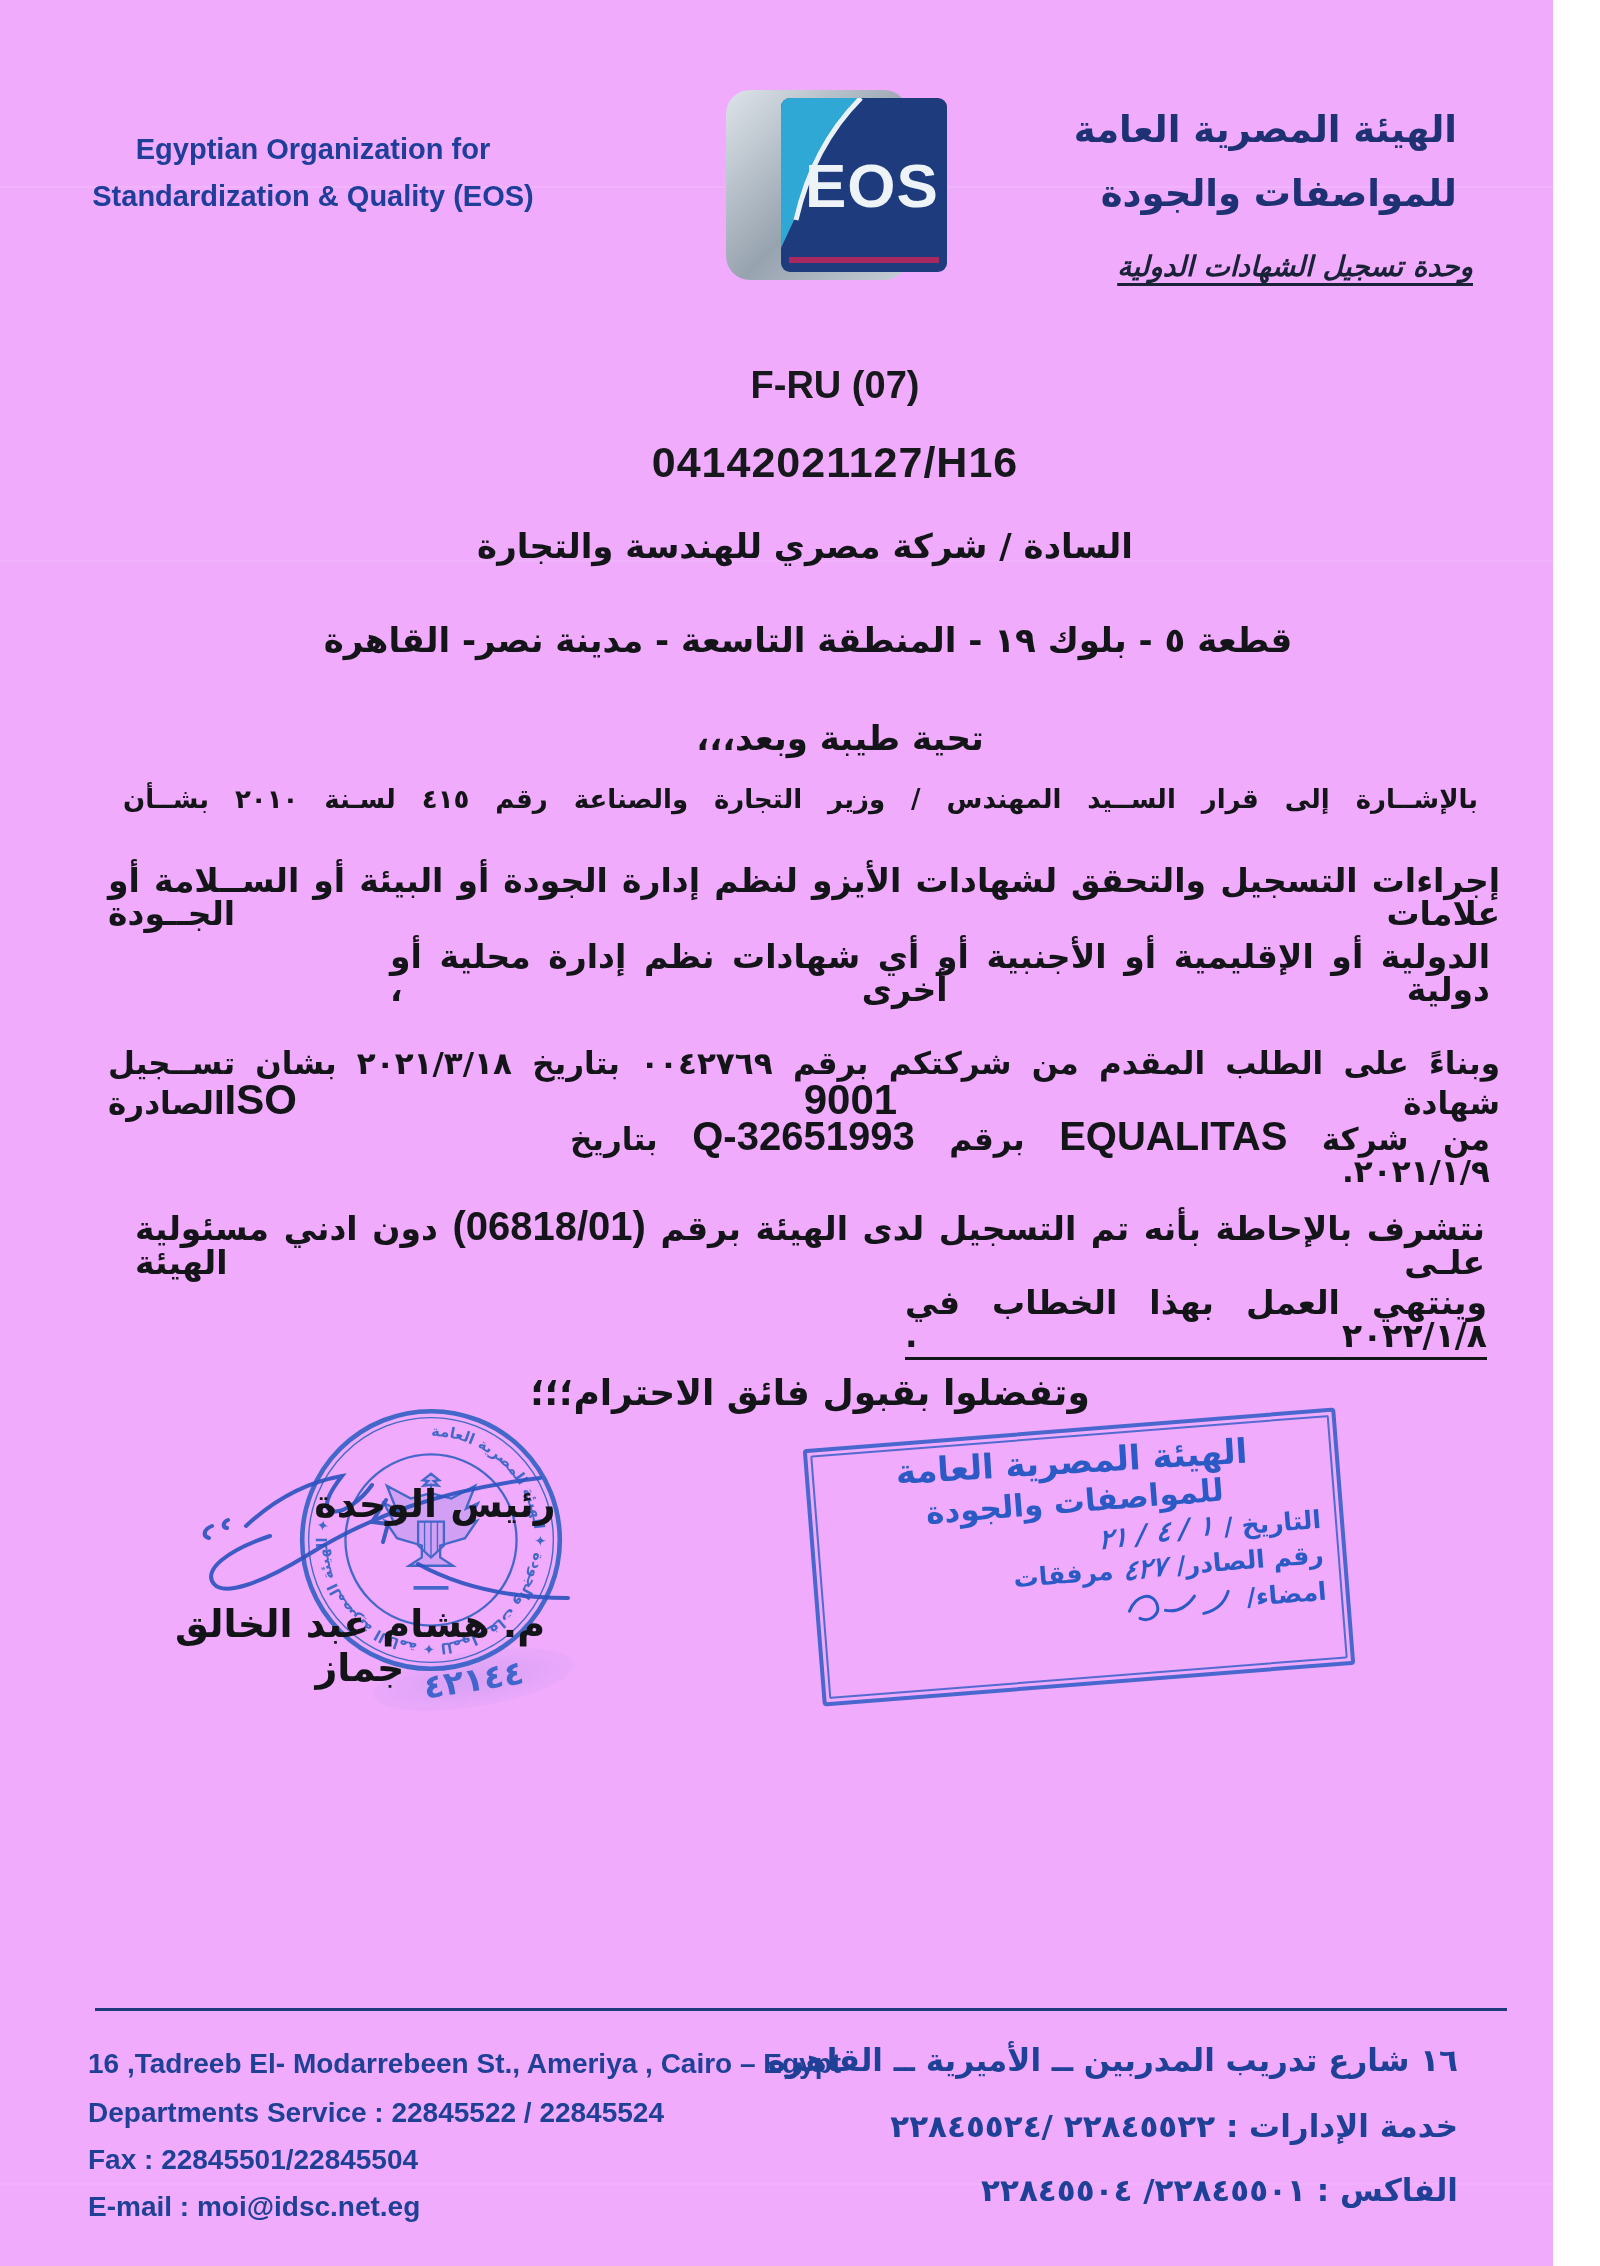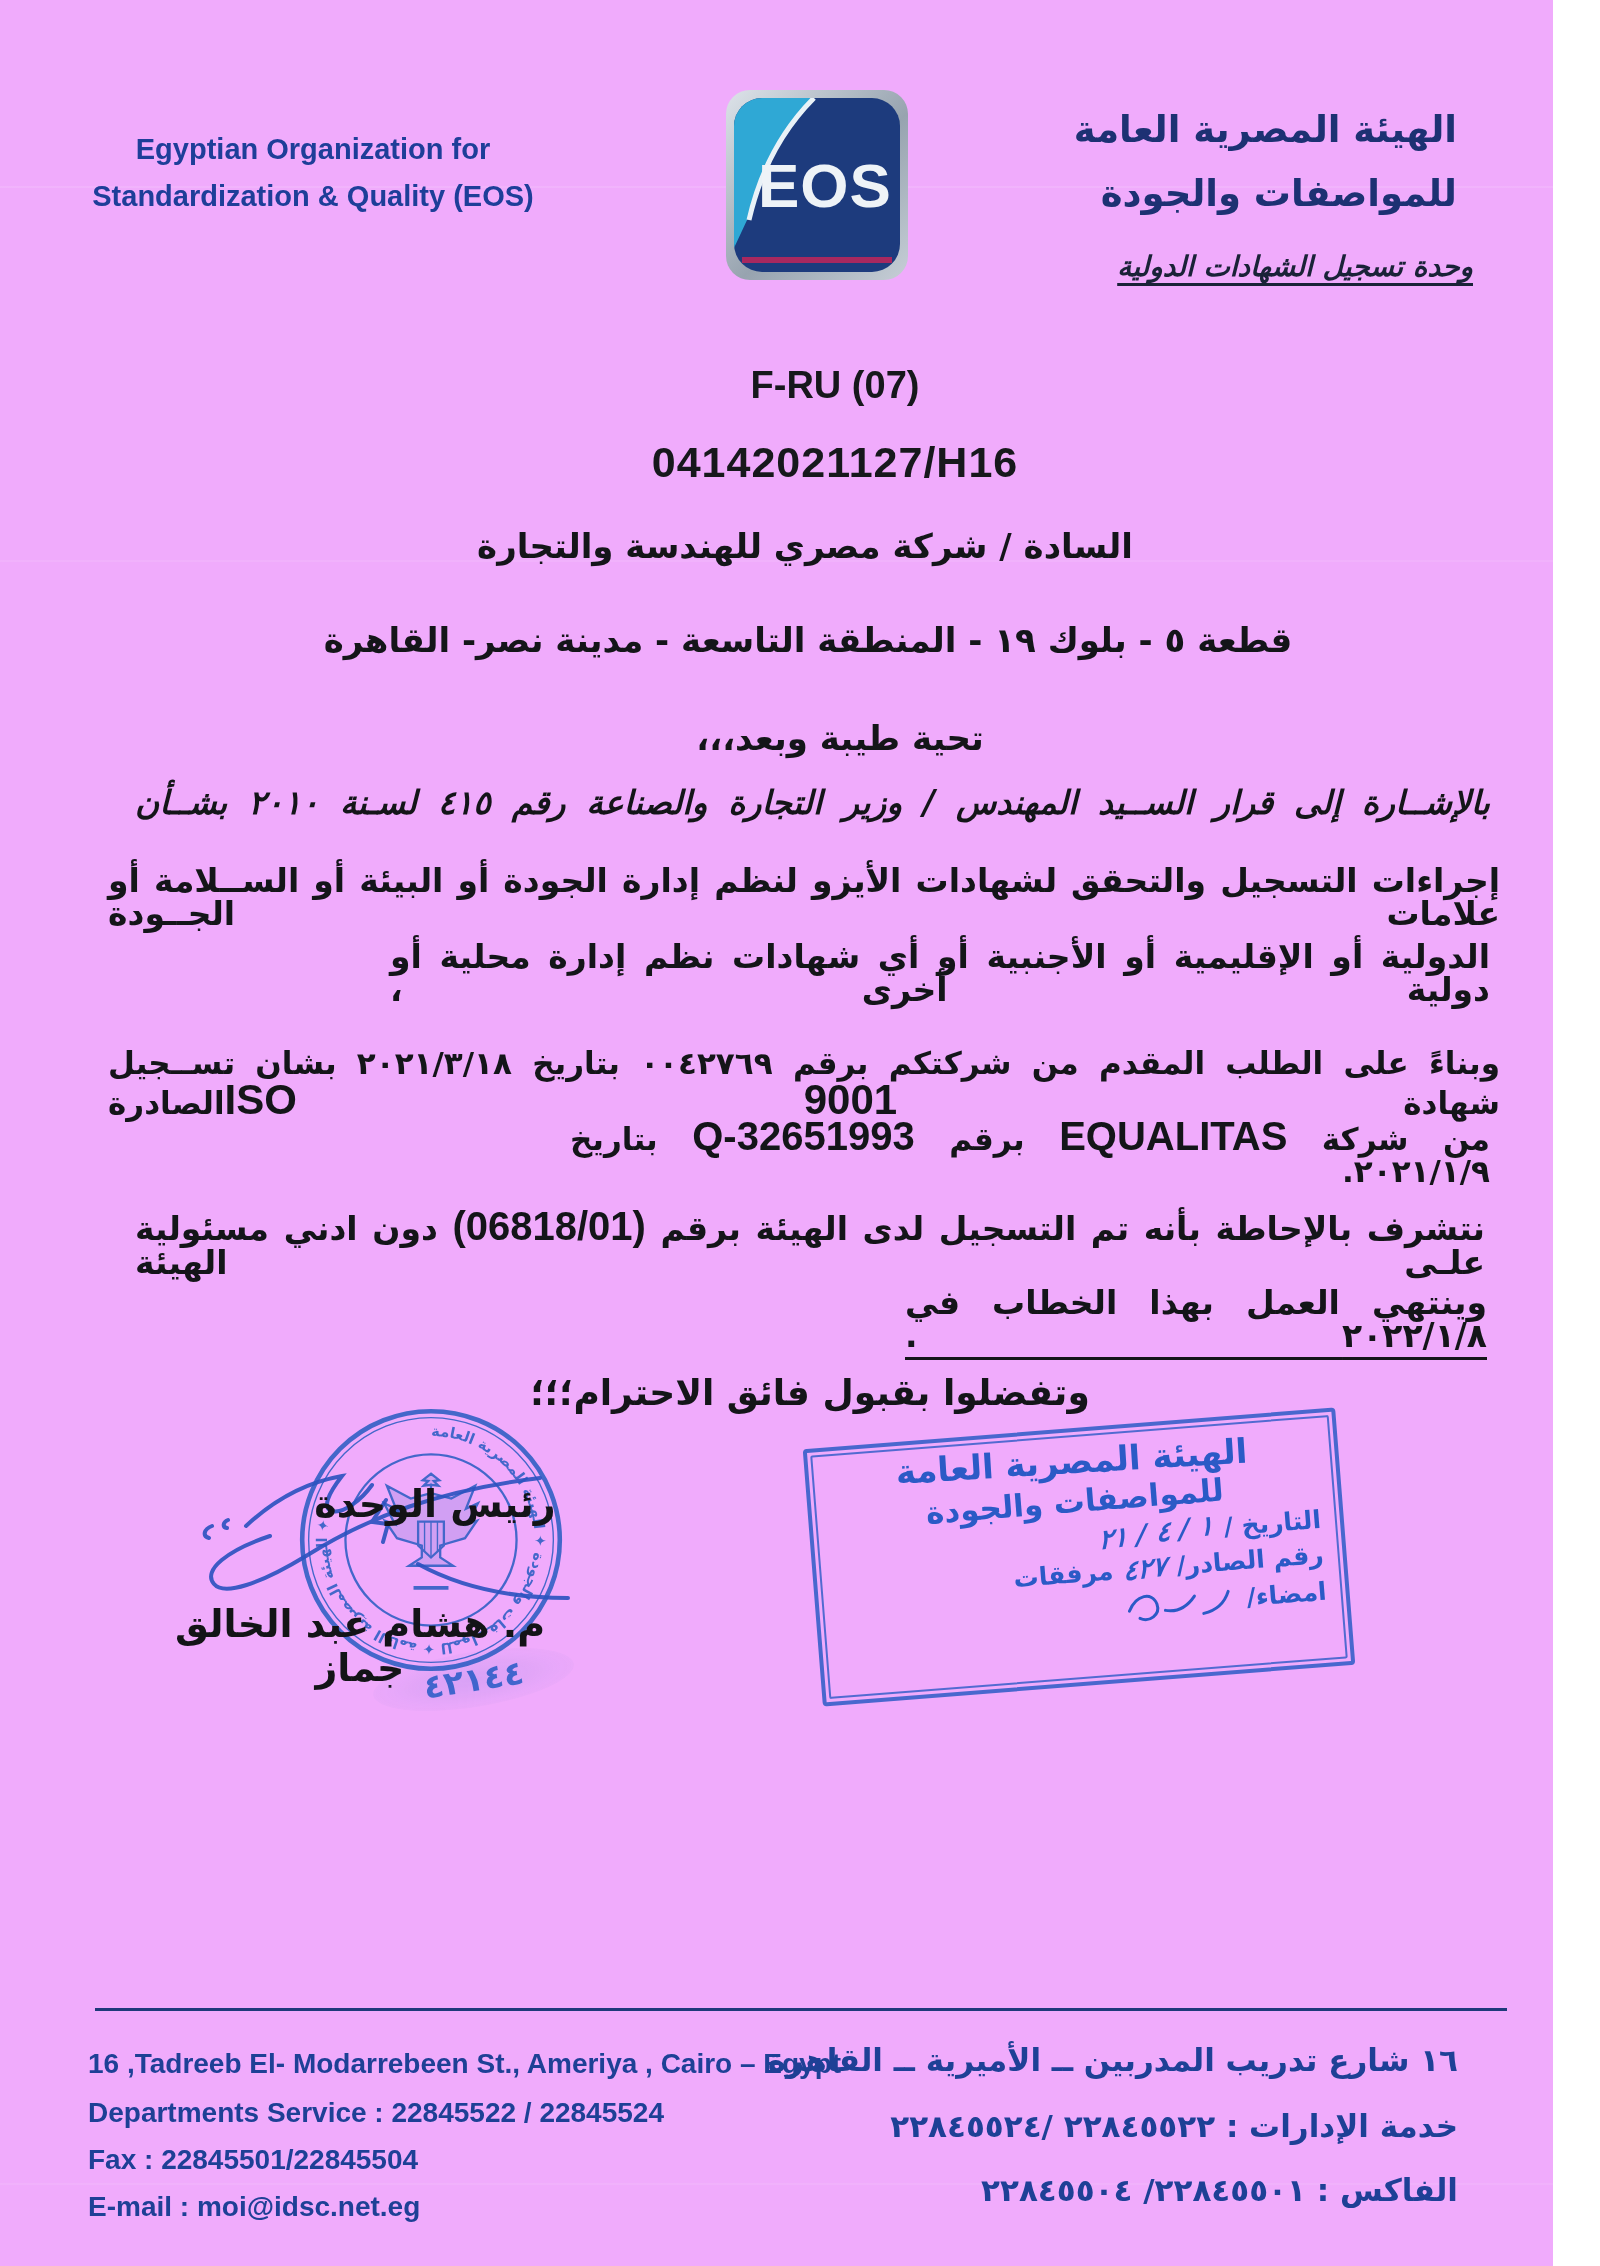--- a/index.html
+++ b/index.html
@@ -28,38 +28,38 @@
   .org-ar{right:96px;top:98px;width:520px;text-align:right;
     font-size:37px;font-weight:bold;line-height:1.72;color:#1d3173;}
   .unit-ar{right:80px;top:250px;font-size:28px;font-weight:bold;color:#1a2238;
     text-decoration:underline;text-decoration-thickness:2.5px;text-underline-offset:7px;font-style:italic;}
 
   
   .logo{left:726px;top:90px;width:182px;height:190px;
     background:linear-gradient(135deg,#dde3e9,#97a3af 55%,#c6ced6);
     border-radius:24px;padding:8px;box-sizing:border-box;}
   .logo-in{position:relative;width:100%;height:100%;background:#1d3b7d;
-    border-radius:28px;overflow:hidden;}
+    border-radius:9px;overflow:hidden;margin-left:47px;}
   .logo-eos{position:absolute;left:24px;top:52px;color:#eef3f7;
     font-family:"Liberation Sans","DejaVu Sans",sans-serif;
     font-weight:bold;font-size:62px;letter-spacing:1px;}
   .logo-stripe{position:absolute;left:8px;right:8px;bottom:9px;height:6px;background:#a8285f;}
 
   .form-code{left:70px;top:364px;width:1530px;text-align:center;
     font-size:38px;font-weight:bold;color:#17181c;}
   .ref-number{left:70px;top:438px;width:1530px;text-align:center;
     font-size:43px;font-weight:bold;color:#17181c;letter-spacing:1px;}
 
   .line{color:#141519;font-weight:bold;white-space:nowrap;}
   .addressee{left:0;top:526px;width:1610px;text-align:center;font-size:34px;}
   .address{left:0;top:620px;width:1616px;text-align:center;font-size:34px;}
   .greeting{left:40px;top:718px;width:1600px;text-align:center;font-size:34px;}
 
   .just{white-space:normal;text-align:justify;text-align-last:justify;line-height:1;}
-  .p1l1{left:135px;top:786px;width:1355px;font-size:33px;font-style:italic;}
+  .p1l1{left:123px;top:786px;width:1355px;font-size:26px;}
   .p1l2{left:108px;top:864px;width:1392px;font-size:33px;}
   .p1l3{left:390px;top:940px;width:1100px;font-size:33px;}
   .p2l1{left:108px;top:1048px;width:1392px;font-size:31px;}
   .p2l2{left:570px;top:1116px;width:920px;font-size:31px;}
   .p3l1{left:135px;top:1206px;width:1350px;font-size:33px;}
   .p3l2{left:905px;top:1286px;width:582px;font-size:33px;}
   .latin{font-family:"Liberation Sans","DejaVu Sans",sans-serif;font-size:40px;}
   .latin.iso{font-size:42px;}
   .u-date{text-decoration:underline;text-decoration-thickness:3px;text-underline-offset:10px;}
   .closing{left:10px;top:1372px;width:1600px;text-align:center;font-size:36px;}

